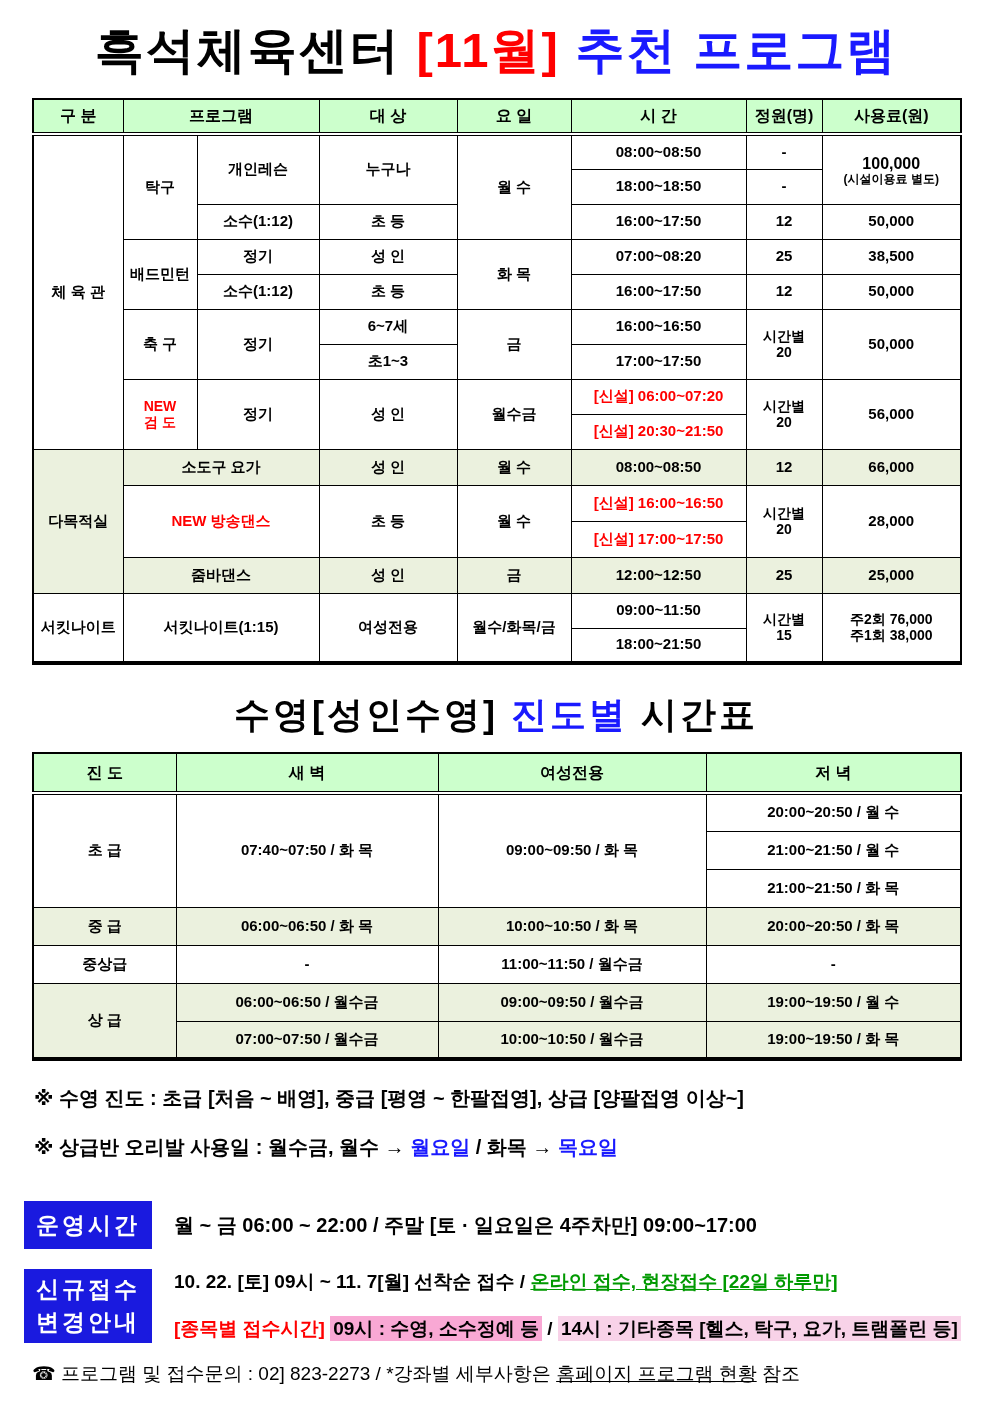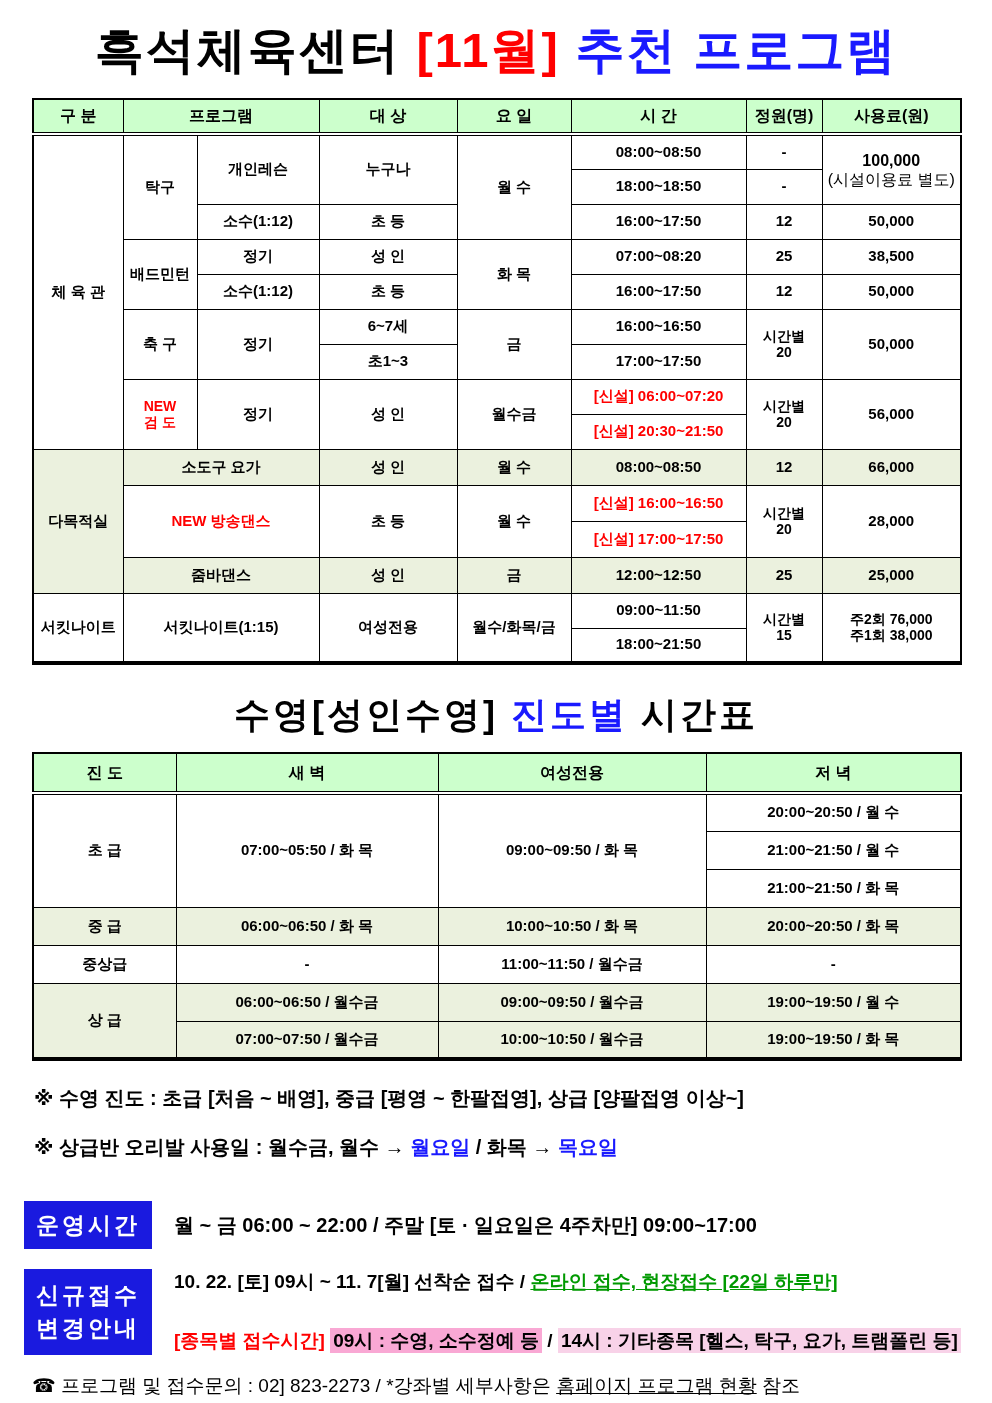--- a/index.html
+++ b/index.html
@@ -40,21 +40,21 @@
     background:#CCFFCC;
     font-size:16px;
     border-bottom:4px double #000;
     height:24px;
   }
   .t1 tr { height:35px; }
   .t1 tr.r10,.t1 tr.r11,.t1 tr.r12,.t1 tr.r13 { height:36px; }
   .t2 tr { height:38px; }
   .t2 tr.hd td { height:40px; }
   .shade { background:#EBF1DE; }
-  .small { display:block; font-size:16px; font-weight:400; line-height:1.1; }
+  .small { display:block; font-size:12px; font-weight:700; line-height:1.1; }
   .feebig { display:block; font-size:16px; line-height:1.2; }
   .cap2 { display:block; font-size:14px; line-height:1.15; }
   .two-line { line-height:1.2; }
 
   
   .swim-title {
     margin:26px 0 12px 0; text-align:center;
     font-size:36px; font-weight:900; letter-spacing:3px; white-space:nowrap;
   }
 
@@ -71,21 +71,21 @@
   .hours-row  { margin-top:40px; }
   .signup-row { margin-top:20px; align-items:stretch; }
   .blue-box {
     background:#1A1ADF; color:#fff;
     font-size:23px; font-weight:900; letter-spacing:3px;
     width:128px; min-width:128px;
     display:flex; flex-direction:column; justify-content:center; align-items:center;
     padding:5px 2px; text-align:center;
   }
   .hours-row .blue-box { height:48px; }
-  .signup-row .blue-box { height:86px; line-height:1.45; }
+  .signup-row .blue-box { height:74px; line-height:1.45; }
   .info-text { margin-left:22px; font-size:20px; font-weight:bold; white-space:nowrap; }
   .signup-lines { margin-left:22px; display:flex; flex-direction:column; justify-content:space-between; padding:2px 0; }
   .signup-line { font-size:19px; font-weight:bold; white-space:nowrap; line-height:1.2; }
   .signup-line + .signup-line { margin-top:14px; }
   .u { text-decoration:underline; }
   .hl-yellow { background:#f9a8d4; padding:2px 3px; }
   .hl-pink   { background:#F8D2E8; padding:2px 3px; }
 
   .footer-line {
     margin-top:18px; font-size:19px; font-weight:normal; white-space:nowrap;
@@ -256,21 +256,21 @@
     </colgroup>
     <tbody>
         <tr class="hd">
       <td>진 도</td>
       <td>새 벽</td>
       <td>여성전용</td>
       <td>저 녁</td>
     </tr>
     <tr>
       <td rowspan="3">초 급</td>
-      <td rowspan="3">07:00~05:50 / 화 목</td>
+      <td rowspan="3">07:40~07:50 / 화 목</td>
       <td rowspan="3">09:00~09:50 / 화 목</td>
       <td>20:00~20:50 / 월 수</td>
     </tr>
     <tr>
       <td>21:00~21:50 / 월 수</td>
     </tr>
     <tr>
       <td>21:00~21:50 / 화 목</td>
     </tr>
     <tr>

